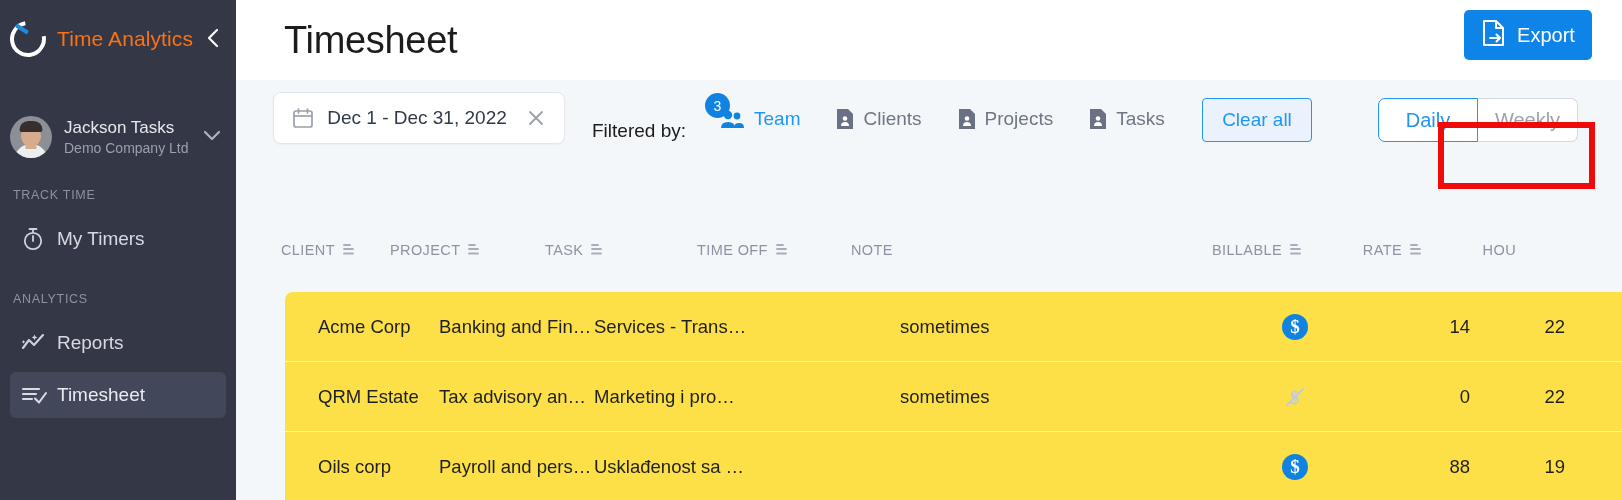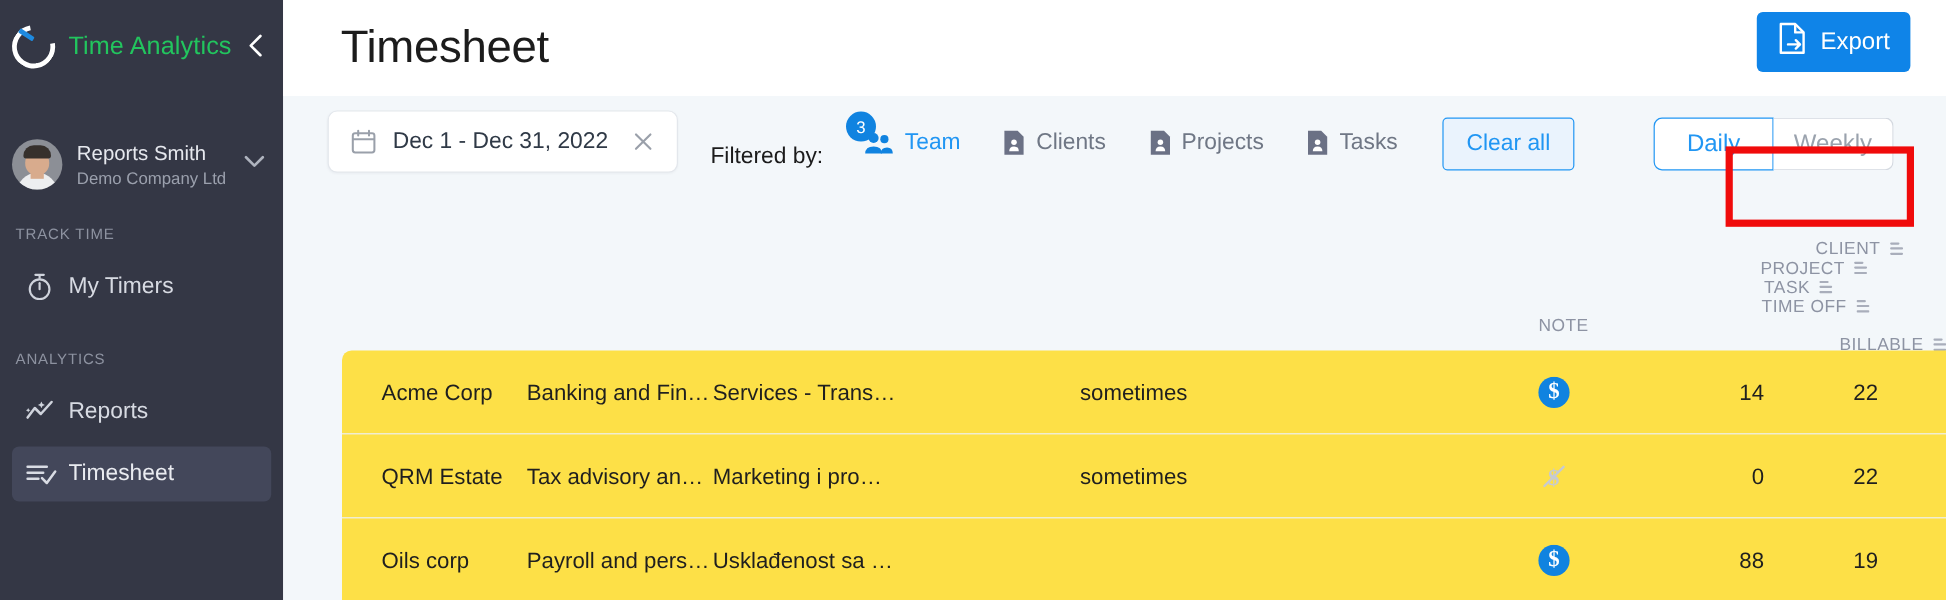--- a/index.html
+++ b/index.html
@@ -30,21 +30,21 @@
     border: 4px solid #ffffff; border-radius: 50%;
     border-top-color: transparent;
     transform: rotate(35deg);
   }
   .logo-mark .hand {
     position: absolute; left: 5px; top: 6px;
     width: 14px; height: 4px; background: #1e8ae0;
     transform: rotate(33deg); border-radius: 1px;
   }
   .brand-name {
-    margin-left: 11px; color: #22c55e; font-size: 21px; letter-spacing: .1px;
+    margin-left: 11px; color: #f97316; font-size: 21px; letter-spacing: .1px;
   }
   .collapse-btn {
     position: absolute; right: 8px; top: 22px;
     width: 30px; height: 32px; display: flex; align-items: center; justify-content: center;
     cursor: pointer;
   }
   .collapse-btn svg { display: block; }
 
   .user-row {
     height: 70px; display: flex; align-items: center; padding-left: 10px;
@@ -178,21 +178,21 @@
   }
   .dw-seg.unsel {
     color: #9aa2ad; border: 1px solid #d4d9e0; border-left: none;
     border-radius: 0 7px 7px 0;
   }
 
   
   .table-head {
     position: absolute; left: 0; top: 200px; right: 0; height: 92px;
   }
-  .thead-row { display: flex; align-items: flex-end; height: 74px; padding-bottom: 16px; flex-direction: column; }
+  .thead-row { display: flex; align-items: flex-end; height: 74px; padding-bottom: 16px; }
   .th {
     font-size: 14.5px; color: #8d93a3; letter-spacing: .4px;
     display: flex; align-items: center; white-space: nowrap;
   }
   .sort-ico { margin-left: 8px; display: inline-flex; }
 
   .table-card {
     position: absolute; left: 49px; top: 292px; right: 0; bottom: 0;
     background: #fde047; border-radius: 8px 0 0 0;
   }
@@ -253,21 +253,21 @@
     </div>
 
     <div class="user-row">
       <div class="avatar">
         <div class="body"></div>
           <div class="neck"></div>
         <div class="face"></div>
           <div class="hair"></div>
       </div>
       <div class="user-text">
-        <div class="user-name">Reports Smith</div>
+        <div class="user-name">Jackson Tasks</div>
         <div class="user-company">Demo Company Ltd</div>
       </div>
       <div class="user-caret">
         <svg width="20" height="13" viewBox="0 0 20 13">
           <path d="M3 3 L10 10 L17 3" fill="none" stroke="#aeb3be" stroke-width="2.2" stroke-linecap="round" stroke-linejoin="round"></path>
         </svg>
       </div>
     </div>
 
     <div style="margin-top:16px;" class="section-label">TRACK TIME</div>

